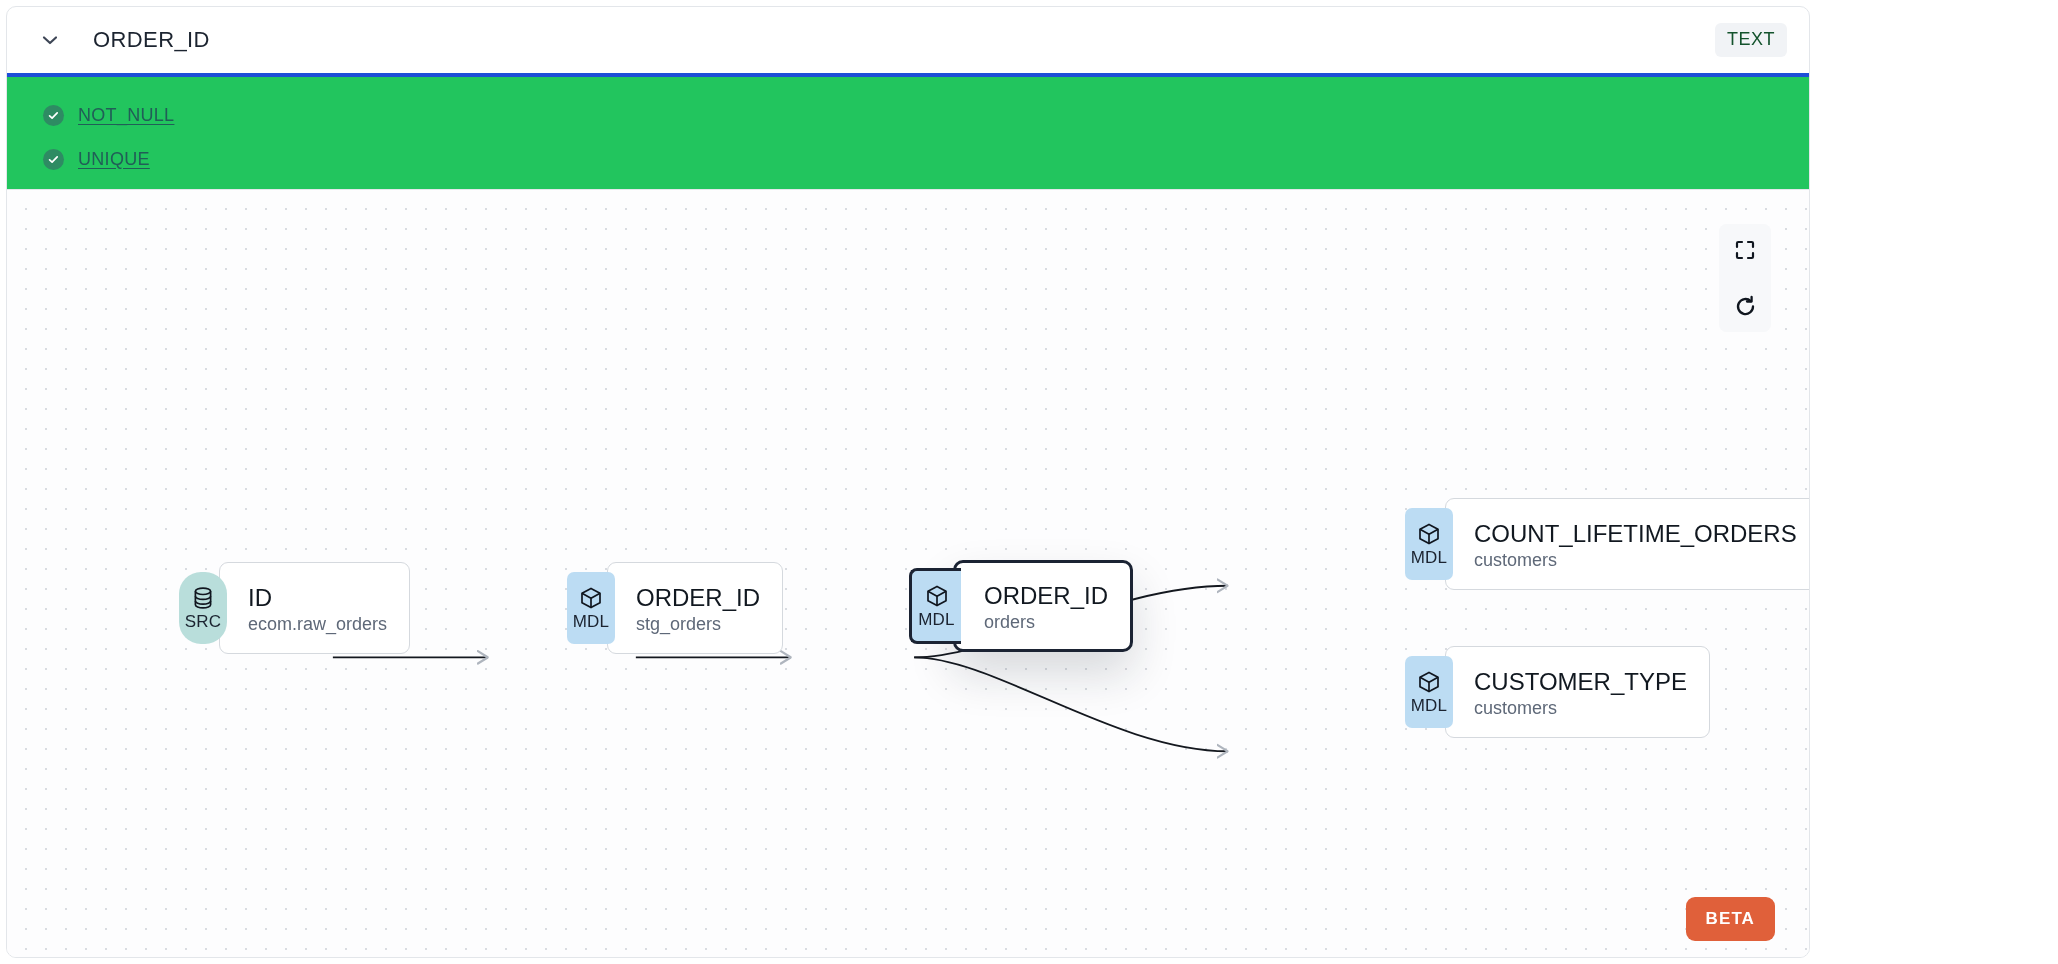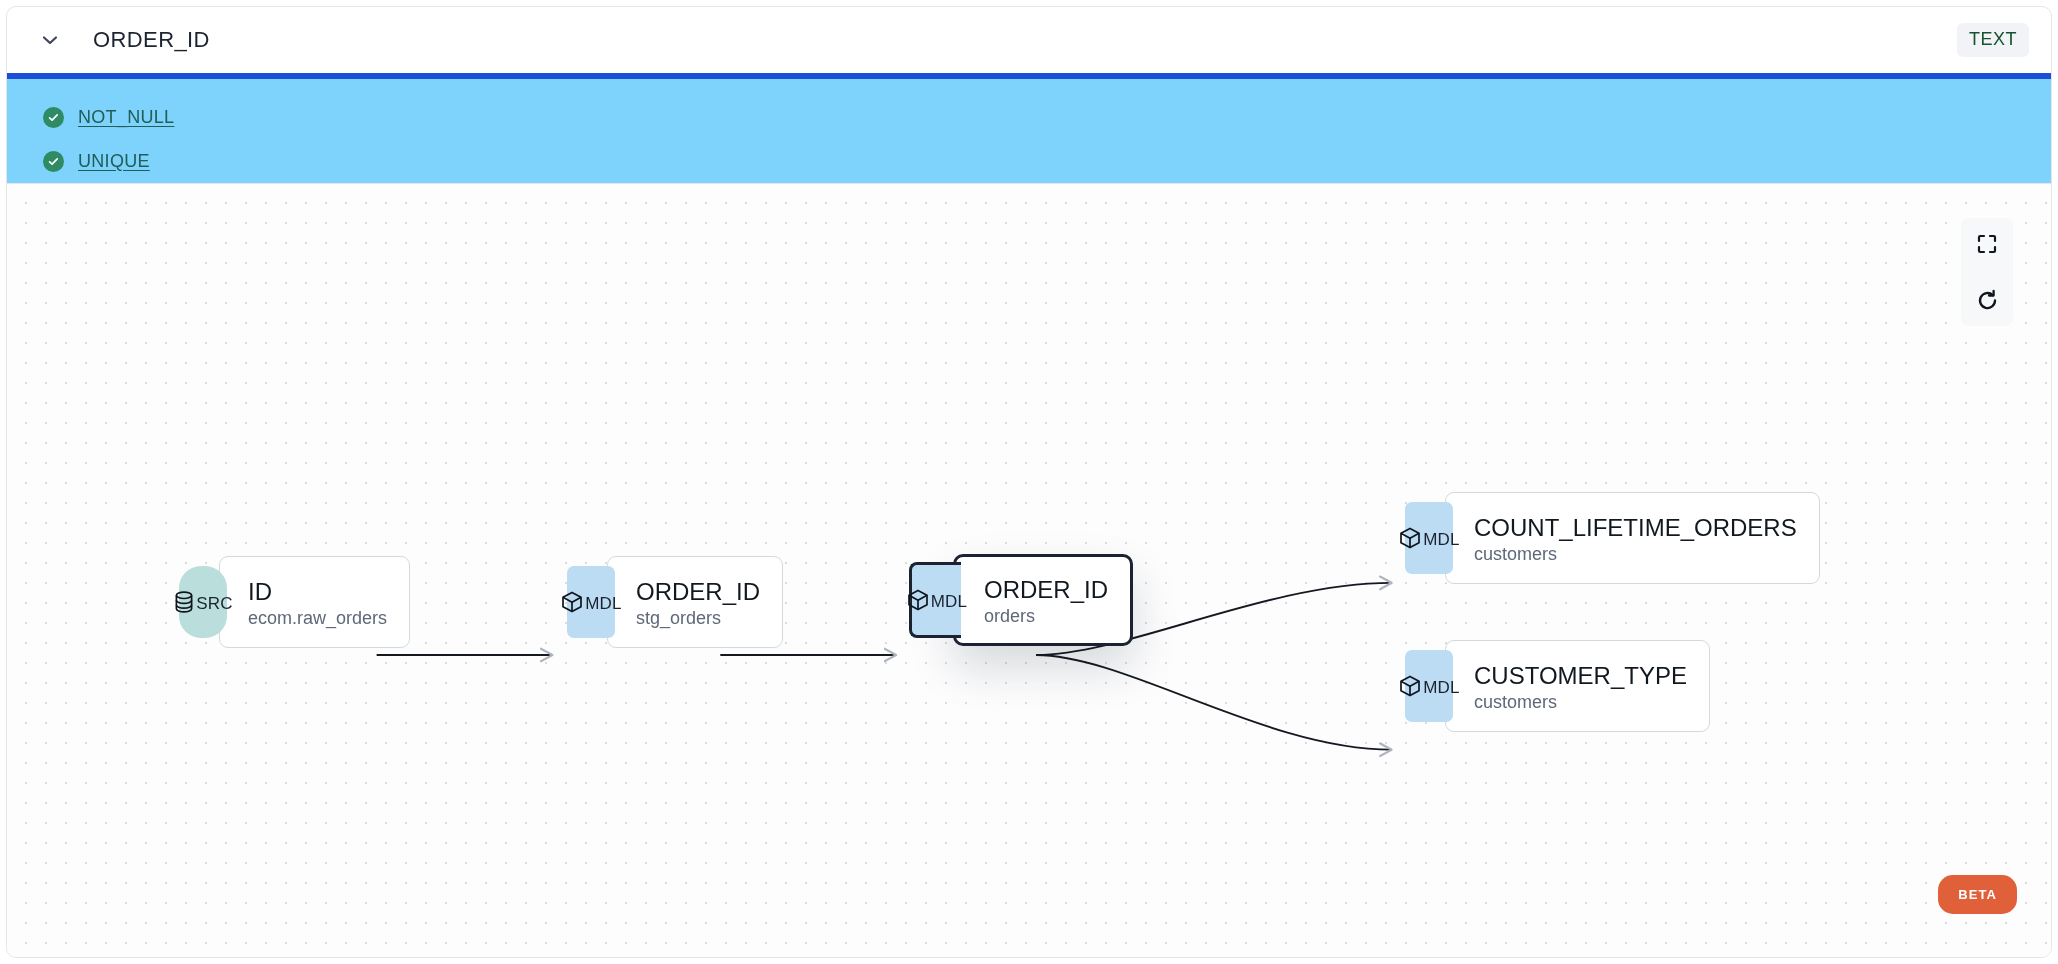--- a/index.html
+++ b/index.html
@@ -6,21 +6,21 @@
   html, body {
     width: 2058px; height: 964px;
     background: #ffffff;
     font-family: "Liberation Sans", sans-serif;
     overflow: hidden;
   }
 
   .panel {
     position: absolute;
     left: 6px; top: 6px;
-    width: 2046px; height: 952px;
+    width: 1804px; height: 952px;
     background: #ffffff;
     border: 1px solid #E3E6EA;
     border-radius: 10px;
     overflow: hidden;
     display: flex;
     flex-direction: column;
   }
 
   
   .col-header {
@@ -64,24 +64,24 @@
   }
   .desc span {
     font-size: 21px;
     color: #6A7485;
     line-height: 1;
   }
 
   
   .tests {
     flex: 0 0 110px;
-    background: #7dd3fc;
-    border-top: 6px solid #1d4ed8;
+    background: #22c55e;
+    border-top: 4px solid #1d4ed8;
     border-bottom: 1px solid #E4E7EB;
-    padding: 16px 0 0 36px;
+    padding: 16px 0 8px 36px;
   }
   .test-row {
     display: flex;
     align-items: center;
     height: 44px;
     gap: 14px;
   }
   .check {
     width: 21px; height: 21px;
     border-radius: 50%;
@@ -114,21 +114,21 @@
   .node {
     position: absolute;
     display: flex;
     align-items: stretch;
     height: 92px;
   }
   .badge {
     width: 48px;
     border-radius: 7px;
     display: flex;
-    flex-direction: row;
+    flex-direction: column;
     align-items: center;
     justify-content: center;
     gap: 1px;
     margin-top: 10px;
     height: 72px;
     z-index: 1;
     flex: 0 0 48px;
   }
   .badge-src { background: #B9DEDB; border-radius: 22px; }
   .badge-mdl { background: #BCDCF3; }
@@ -196,28 +196,28 @@
     width: 52px; height: 52px;
     display: flex; align-items: center; justify-content: center;
     cursor: pointer;
     background: #F7F8FA;
   }
   .ctrl-btn + .ctrl-btn { margin-top: 4px; }
   .ctrl-btn svg { display: block; }
 
   .beta {
     position: absolute;
-    right: 34px; bottom: 43px;
+    right: 34px; bottom: 16px;
     background: #E0603A;
     color: #ffffff;
-    font-size: 13px;
+    font-size: 17px;
     font-weight: bold;
     letter-spacing: 1.1px;
     padding: 12px 20px;
-    border-radius: 15px;
+    border-radius: 9px;
     cursor: pointer;
   }
 </style>
 </head>
 <body>
 
 <div class="panel">
 
   <div class="col-header">
     <div class="chev">

